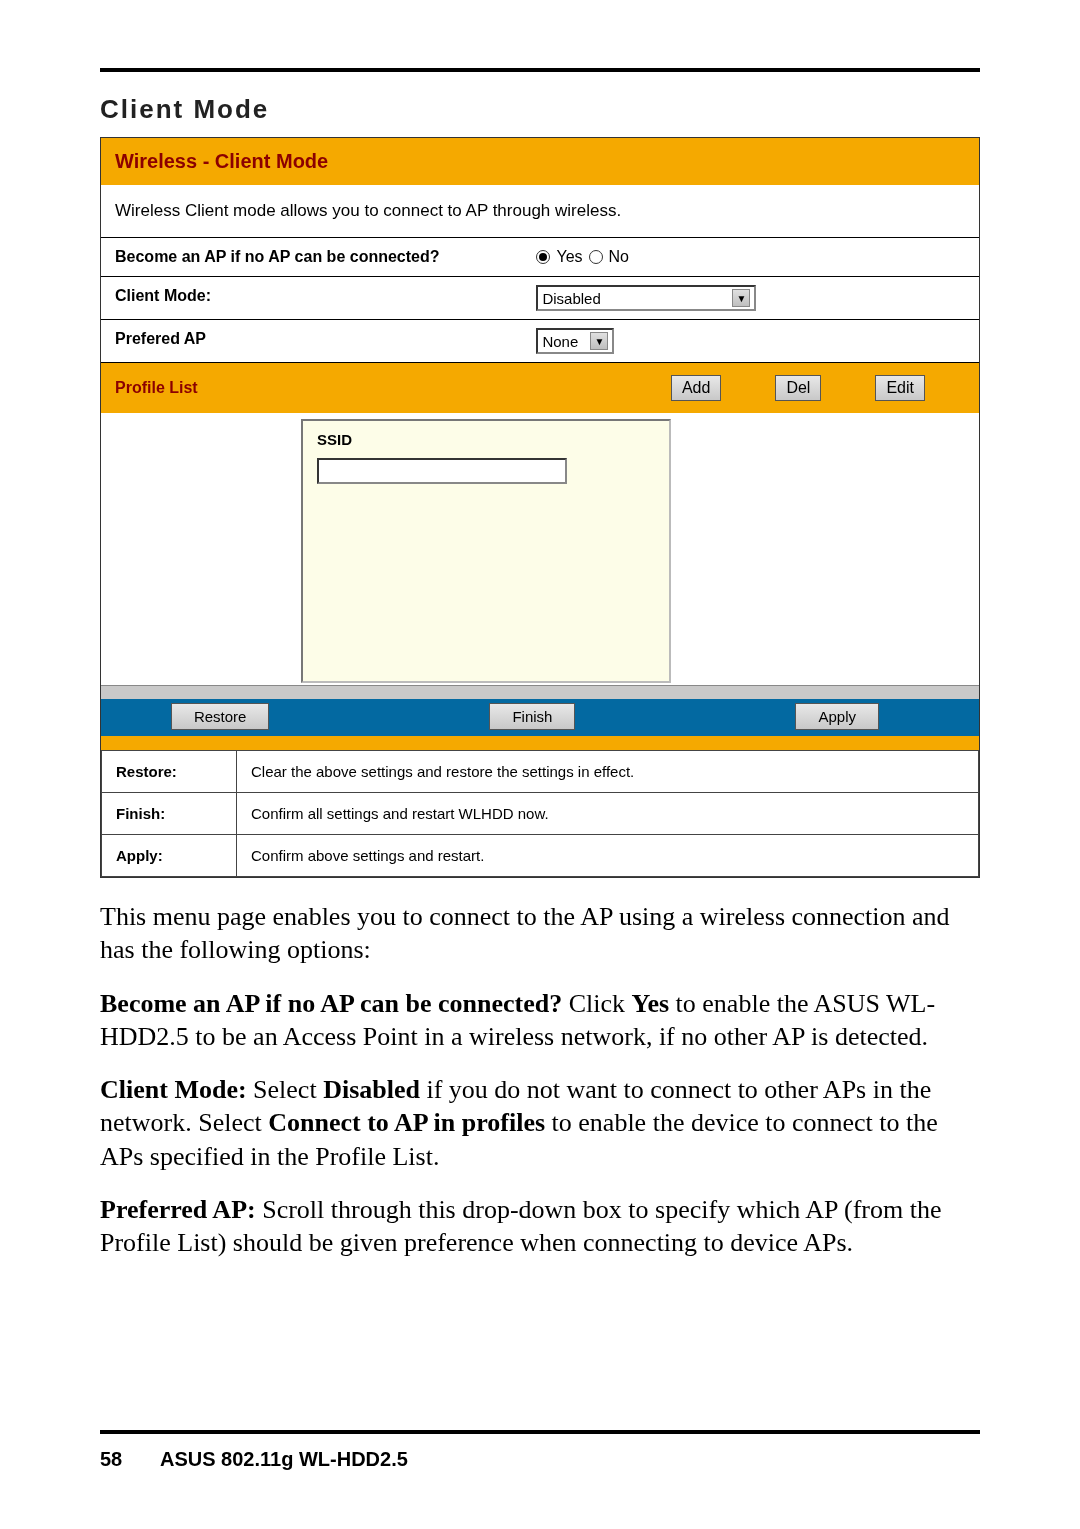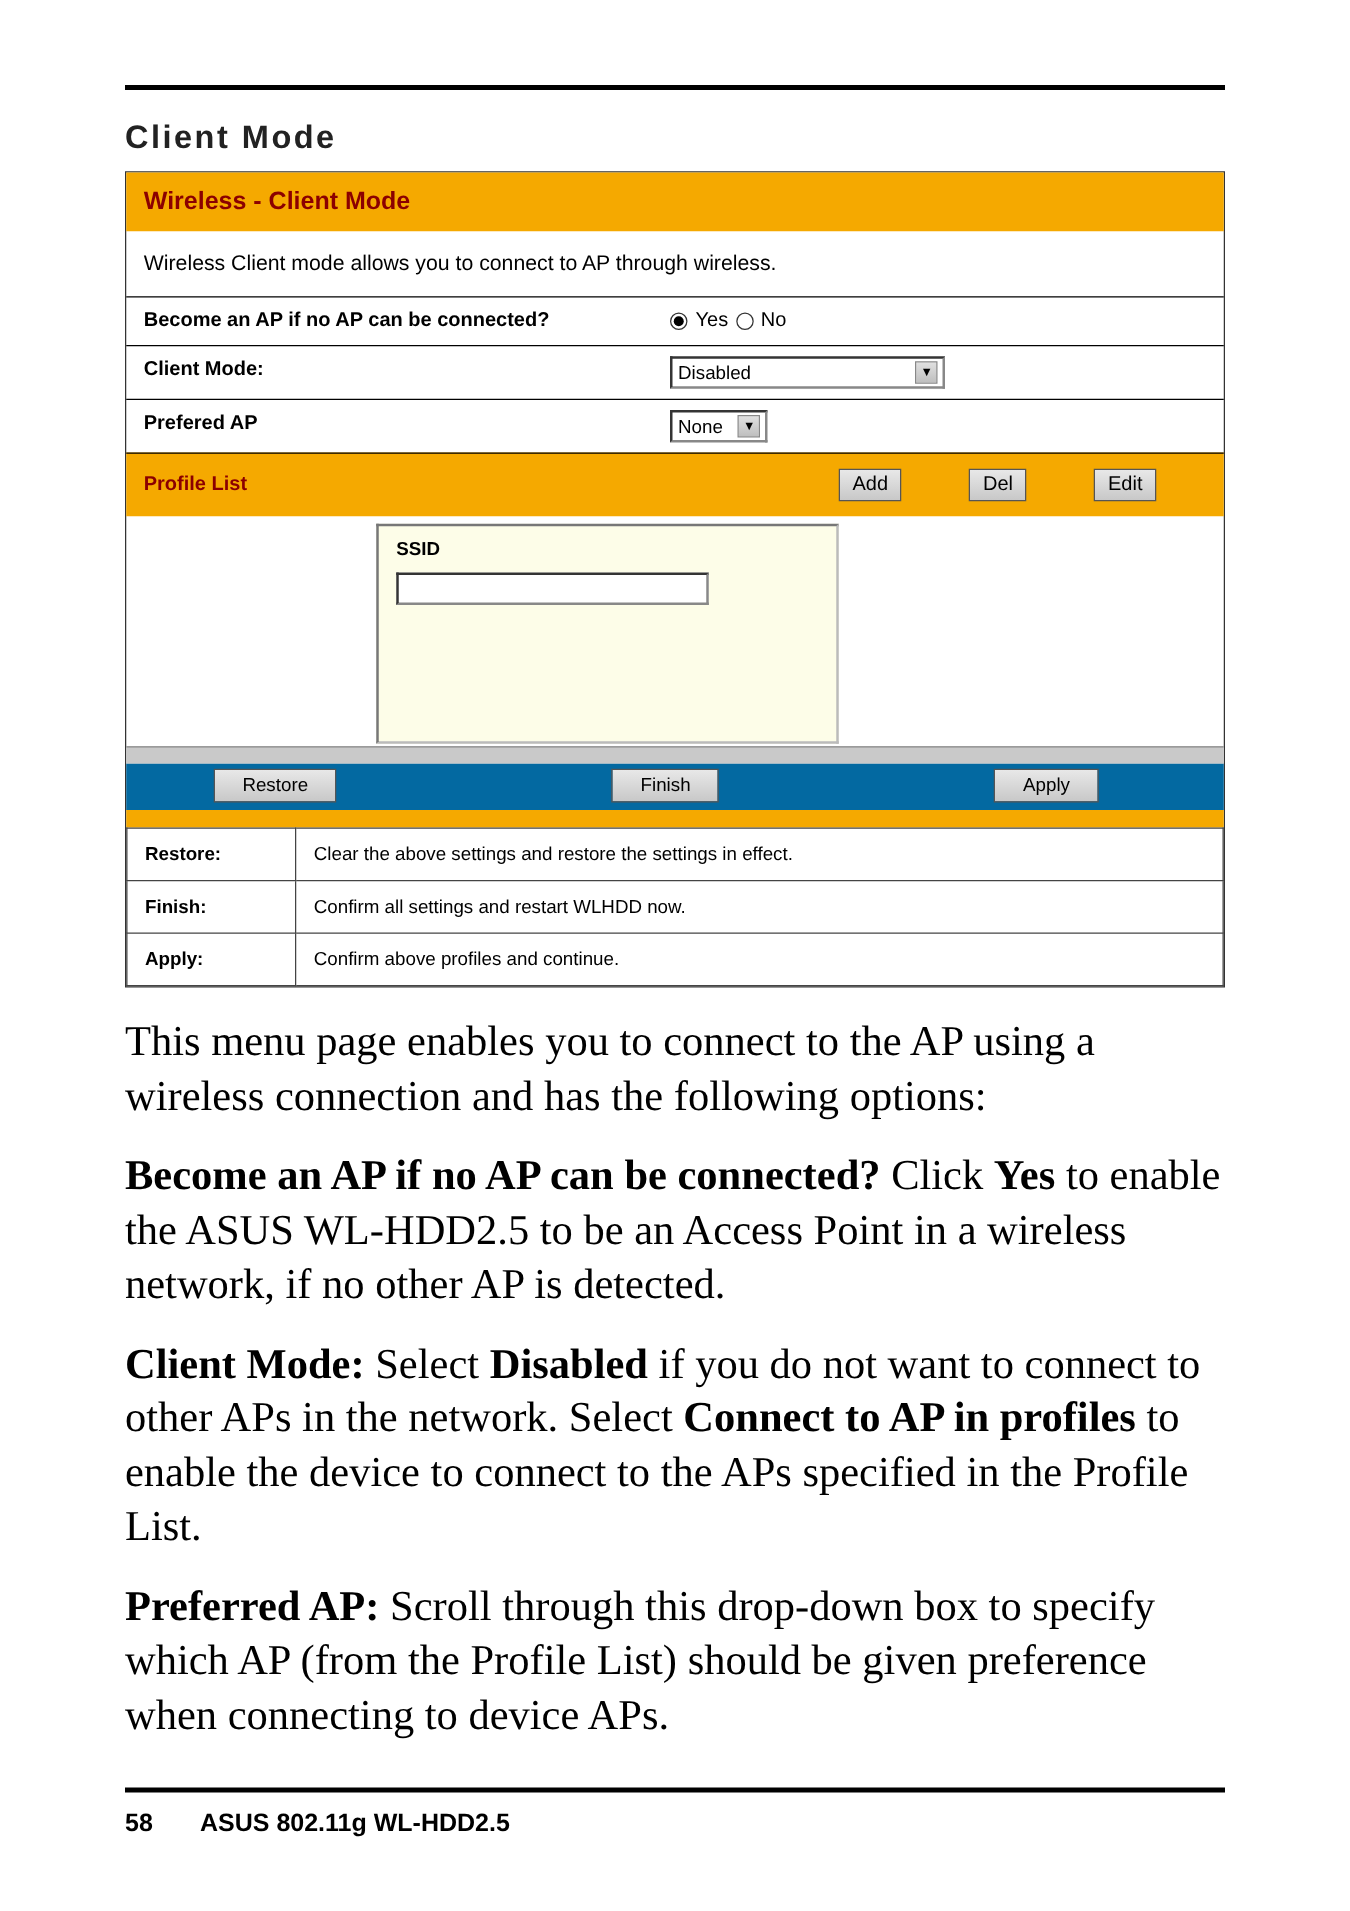--- a/index.html
+++ b/index.html
@@ -118,21 +118,21 @@
   }
   .btn-group { display: flex; gap: 54px; padding-right: 40px; }
   .ssid-area {
     display: flex;
     justify-content: flex-start;
     padding: 6px 0 2px 0;
   }
   .ssid-box {
     margin-left: 200px;
     width: 370px;
-    height: 176px;
+    height: 264px;
     background: #fdfde8;
     border: 2px solid #bbb;
     border-top-color: #777;
     border-left-color: #777;
     padding: 10px 14px;
   }
   .ssid-box .ssid-label {
     font-weight: bold;
     font-size: 15px;
     margin-bottom: 10px;
@@ -179,21 +179,21 @@
     font-size: 15px;
     padding: 12px 14px;
     vertical-align: middle;
   }
   .desc-table td.key {
     font-weight: bold;
     width: 135px;
   }
   .body-text {
     font-family: "Times New Roman", Times, serif;
-    font-size: 34px;
+    font-size: 26px;
     line-height: 1.28;
     margin-top: 22px;
     color: #000;
   }
   .body-text p { margin-bottom: 20px; }
   .body-text strong { font-weight: bold; }
   .footer {
     position: absolute;
     left: 100px;
     right: 100px;
@@ -284,21 +284,21 @@
           <tr>
         <td class="key">Restore:</td>
         <td>Clear the above settings and restore the settings in effect.</td>
       </tr>
       <tr>
         <td class="key">Finish:</td>
         <td>Confirm all settings and restart WLHDD now.</td>
       </tr>
       <tr>
         <td class="key">Apply:</td>
-        <td>Confirm above profiles and continue.</td>
+        <td>Confirm above settings and restart.</td>
       </tr>
     </tbody>
       </table>
   </div>
 
   <div class="body-text">
     <p>This menu page enables you to connect to the AP using a wireless connection and has the following options:</p>
     <p>
       <strong>Become an AP if no AP can be connected?</strong><span> Click </span><strong>Yes</strong><span> to enable the ASUS WL-HDD2.5 to be an Access Point in a wireless network, if no other AP is detected.</span>
     </p>

